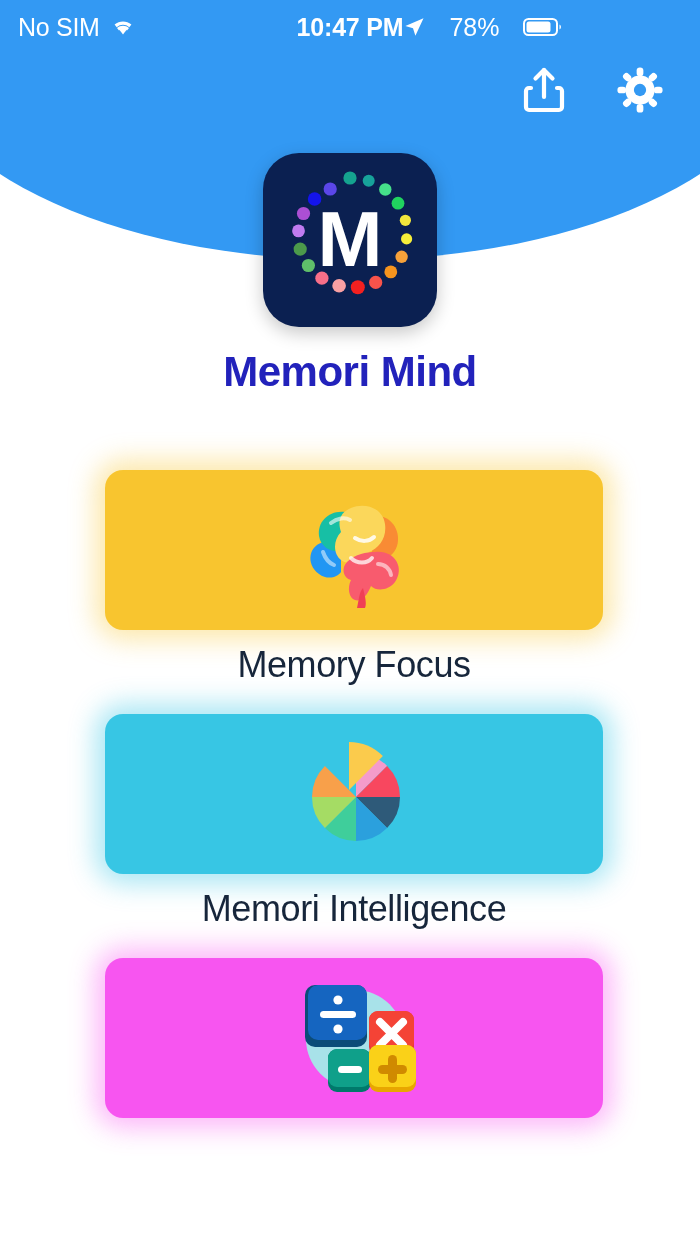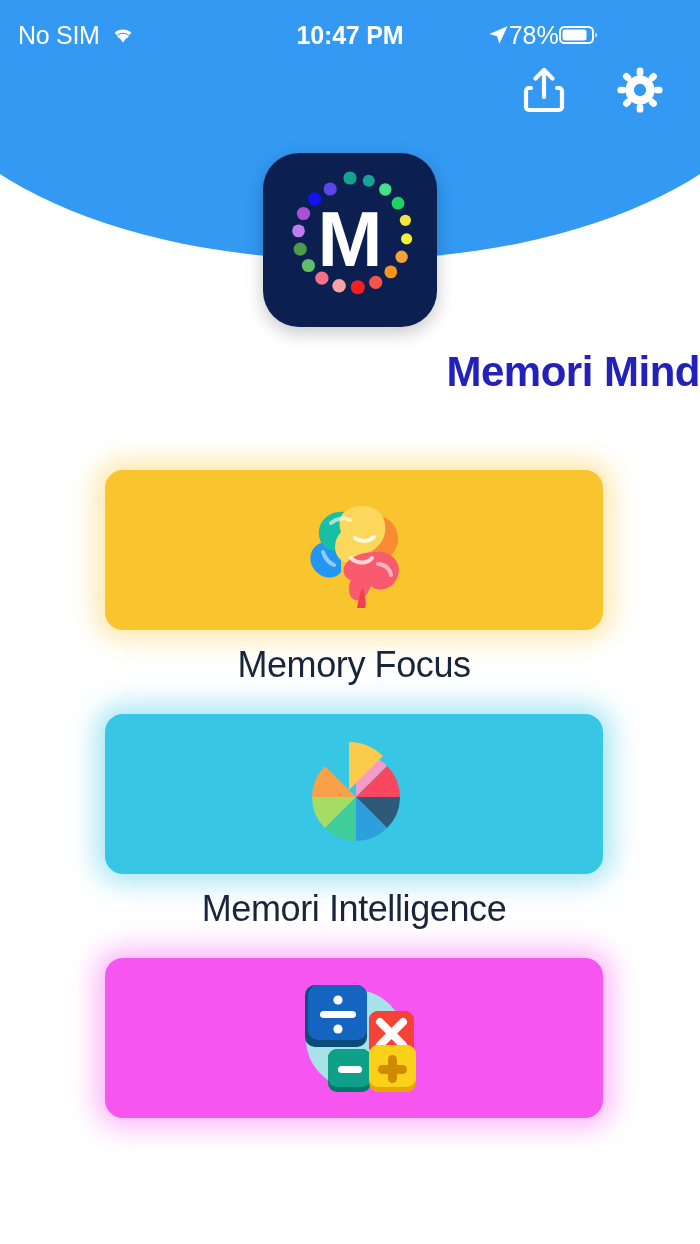--- a/index.html
+++ b/index.html
@@ -21,30 +21,30 @@
     position:absolute;
     left:-90px; top:-260px;
     width:880px; height:520px;
     background:#3399F3;
     border-radius:0 0 50% 50% / 0 0 42% 42%;
     z-index:1;
   }
 
   
   .statusbar {
-    position:absolute; left:0; top:12px;
+    position:absolute; left:0; top:4px;
     width:700px; height:46px;
     z-index:5;
     display:flex; align-items:center;
     color:#ffffff;
     padding:0 18px;
   }
   .sb-left { display:flex; align-items:center; gap:10px; flex:1; }
   .sb-center { flex:0 0 auto; display:flex; justify-content:flex-end; }
-  .sb-right { display:flex; align-items:center; gap:0; flex:1; justify-content:center; }
+  .sb-right { display:flex; align-items:center; gap:24px; flex:1; justify-content:flex-start; }
   .sb-text { font-size:25px; font-weight:400; letter-spacing:-0.3px; }
   .sb-time { font-size:25px; font-weight:700; letter-spacing:-0.2px; }
   .sb-pct  { font-size:25px; font-weight:400; }
   .icon-wifi { width:26px; height:20px; display:block; }
   .icon-loc  { width:22px; height:22px; display:block; }
   .icon-batt { width:40px; height:20px; display:block; }
 
   
   .header-actions {
     position:absolute; right:36px; top:66px;
@@ -63,21 +63,21 @@
     border-radius:36px;
     z-index:7;
     box-shadow:0 6px 18px rgba(0,0,0,0.22);
   }
   .app-icon svg { display:block; width:174px; height:174px; }
 
   
   .app-title {
     position:absolute; left:0; top:348px; width:700px;
     z-index:4;
-    text-align:right;
+    text-align:center;
     font-size:42px;
     font-weight:700;
     color:#2222BB;
     letter-spacing:-0.5px;
   }
 
   
   .cards {
     position:absolute; left:4px; top:470px; width:700px;
     z-index:3;

